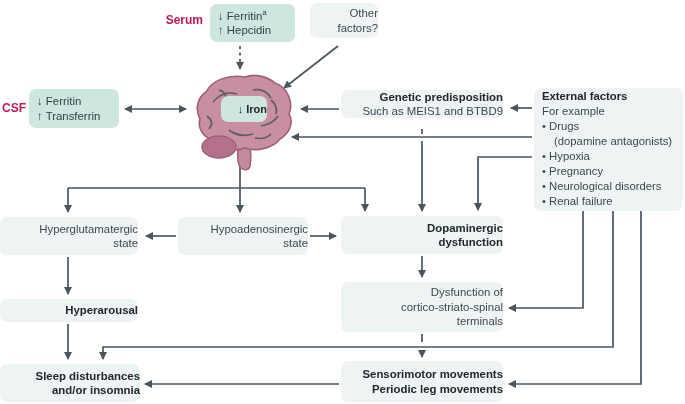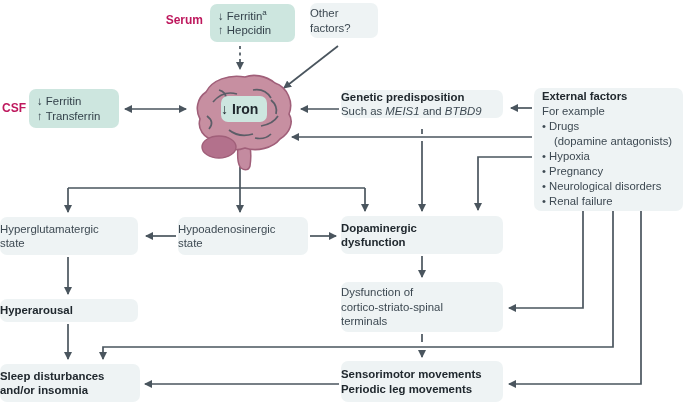--- a/index.html
+++ b/index.html
@@ -2,32 +2,32 @@
 <html><head>
 <meta charset="utf-8">
 <style>
   html,body{margin:0;padding:0;background:#ffffff;}
   .canvas{position:relative;width:685px;height:404px;background:#ffffff;overflow:hidden;
           font-family:"Liberation Sans",sans-serif;color:#3d4952;}
   .box{position:absolute;border-radius:7px;box-sizing:border-box;display:flex;flex-direction:column;
        justify-content:center;font-size:11.4px;line-height:14.5px;}
   .teal{background:#cde6df;color:#33414a;}
   .light{background:#eef3f4;}
-  .center{align-items:flex-start;text-align:center;}
+  .center{align-items:flex-end;text-align:center;}
   .leftpad{padding:16px 8px;align-items:flex-start;text-align:left;}
   .bold{font-weight:bold;color:#20282e;}
   .sidelabel{position:absolute;font-size:12px;font-weight:bold;color:#be185d;}
   .ext{padding:1px 8px;align-items:flex-start;text-align:center;line-height:15px;font-size:11.3px;}
   .ext-item{white-space:nowrap;}
   .ext-item.cont{padding-left:12px;}
-  .gene{font-style:italic;}
+  .gene{}
   sup{font-size:8px;line-height:0;}
   svg.overlay{position:absolute;left:0;top:0;pointer-events:none;}
   svg.overlay path, svg.overlay line{stroke:#4a555e;stroke-width:1.7;fill:none;}
-  .ironbox{z-index:3;font-size:14px;}
+  .ironbox{z-index:3;font-size:11px;}
 </style>
 </head>
 <body>
 
 <div class="canvas">
 
   <svg class="overlay" width="685" height="404" viewBox="0 0 685 404">
     <defs>
       <marker id="ah" viewBox="0 0 8 8" refX="7" refY="4" markerWidth="8" markerHeight="8" markerUnits="userSpaceOnUse" orient="auto-start-reverse">
         <path d="M0,0 L8,4 L0,8 z" style="fill:#4a555e;stroke:none"></path>

